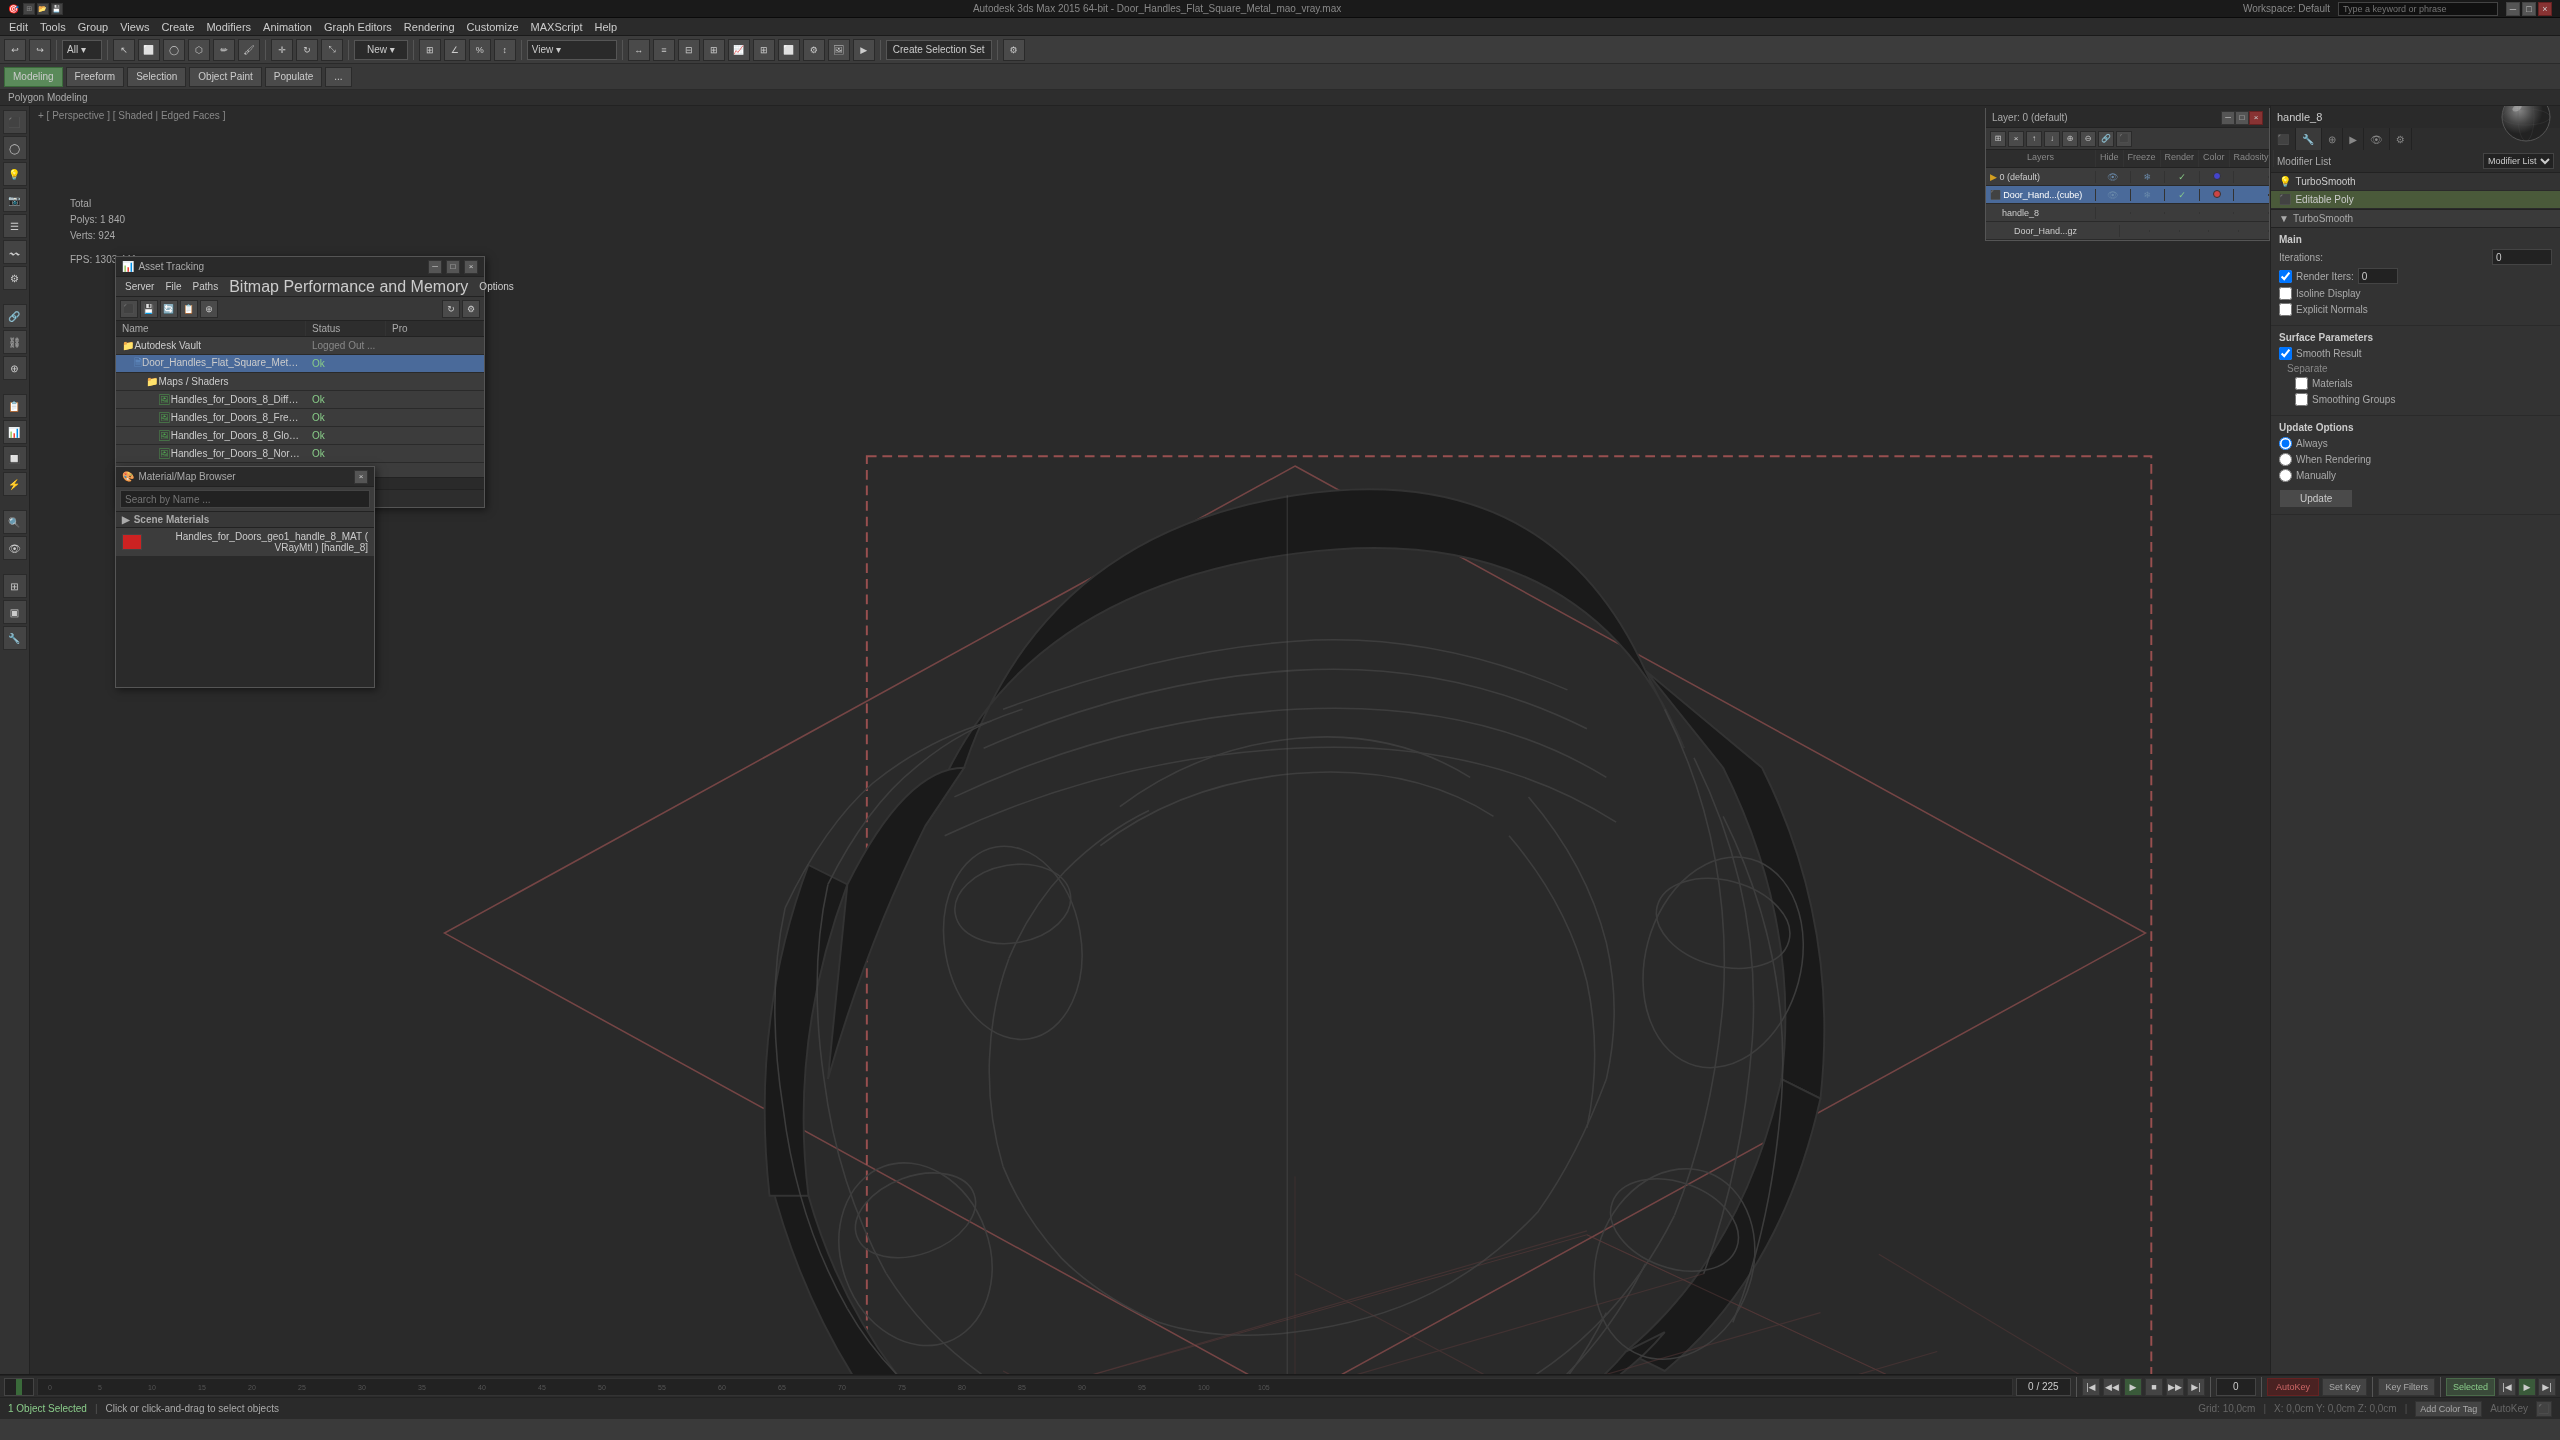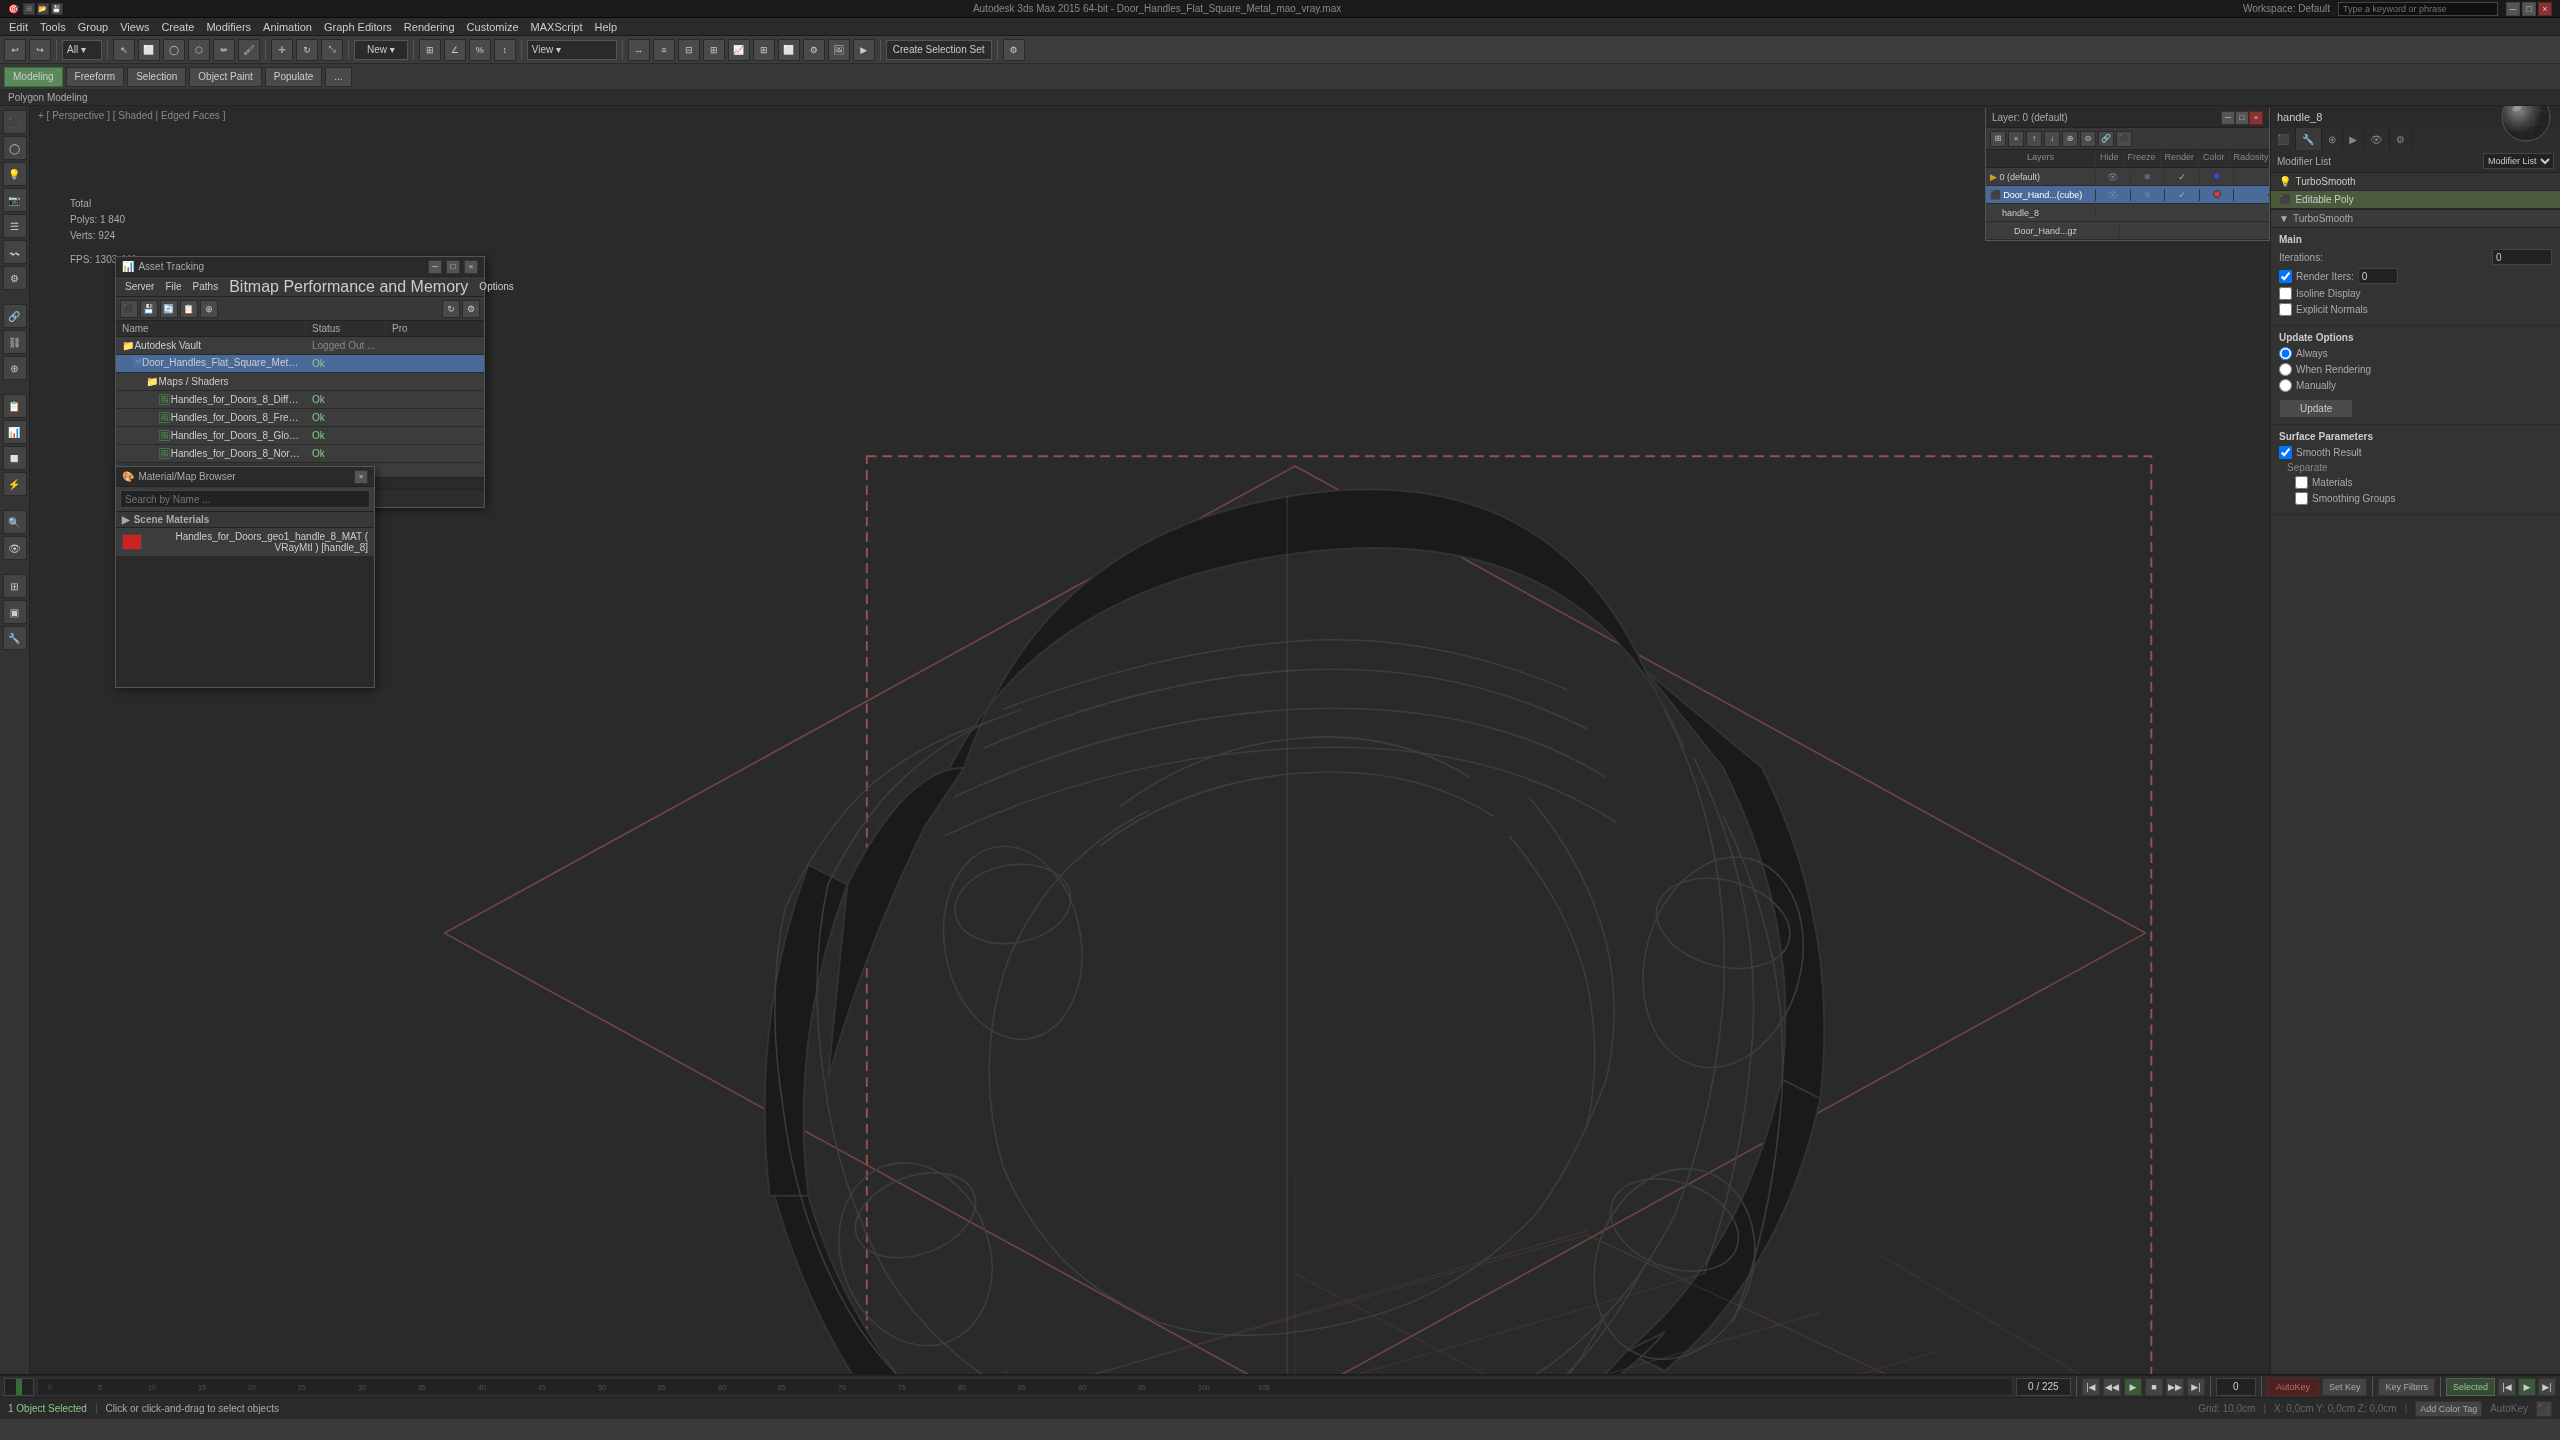--- a/index.html
+++ b/index.html
@@ -961,51 +961,51 @@
         <input type="checkbox" class="rpanel-checkbox" style="">
         <span>Isoline Display</span>
       </div>
       <div class="mod-checkbox-row">
         <input type="checkbox" class="rpanel-checkbox" style="">
         <span>Explicit Normals</span>
       </div>
     </div>
 
     <div class="mod-section">
+      <div class="mod-section-title">Surface Parameters</div>
+      <div class="mod-checkbox-row">
+        <input type="checkbox" checked="" class="rpanel-checkbox" style="">
+        <span>Smooth Result</span>
+      </div>
+      <div style="margin-left:8px; font-size:10px; color:#888; margin-bottom:3px;">Separate</div>
+      <div class="mod-checkbox-row" style="margin-left:16px;">
+        <input type="checkbox" class="rpanel-checkbox" style="">
+        <span>Materials</span>
+      </div>
+      <div class="mod-checkbox-row" style="margin-left:16px;">
+        <input type="checkbox" class="rpanel-checkbox" style="">
+        <span>Smoothing Groups</span>
+      </div>
+    </div>
+
+    <div class="mod-section">
       <div class="mod-section-title">Update Options</div>
       <div class="mod-checkbox-row">
         <input type="radio" name="update" checked="" style="">
         <span>Always</span>
       </div>
       <div class="mod-checkbox-row">
         <input type="radio" name="update" style="">
         <span>When Rendering</span>
       </div>
       <div class="mod-checkbox-row">
         <input type="radio" name="update" style="">
         <span>Manually</span>
       </div>
       <button style="margin-top:4px; padding:3px 20px; background:#4a4a4a; border:1px solid #333; color:#ccc; font-size:10px; cursor:pointer;">Update</button>
-    </div>
-
-    <div class="mod-section">
-      <div class="mod-section-title">Surface Parameters</div>
-      <div class="mod-checkbox-row">
-        <input type="checkbox" checked="" class="rpanel-checkbox" style="">
-        <span>Smooth Result</span>
-      </div>
-      <div style="margin-left:8px; font-size:10px; color:#888; margin-bottom:3px;">Separate</div>
-      <div class="mod-checkbox-row" style="margin-left:16px;">
-        <input type="checkbox" class="rpanel-checkbox" style="">
-        <span>Materials</span>
-      </div>
-      <div class="mod-checkbox-row" style="margin-left:16px;">
-        <input type="checkbox" class="rpanel-checkbox" style="">
-        <span>Smoothing Groups</span>
-      </div>
     </div>
   </div>
 
 </div>
 
 <div class="layers-panel" style="position:absolute; top:108px; right:290px; width:285px; z-index:10;">
   <div class="layers-header">
     <span style="font-size:10px; color:#aaa; flex:1;">Layer: 0 (default)</span>
     <div style="width:14px;height:14px;background:#555;border:1px solid #333;display:flex;align-items:center;justify-content:center;cursor:pointer;font-size:8px;color:#ccc;">─</div>
     <div style="width:14px;height:14px;background:#555;border:1px solid #333;display:flex;align-items:center;justify-content:center;cursor:pointer;font-size:8px;color:#ccc;">□</div>

